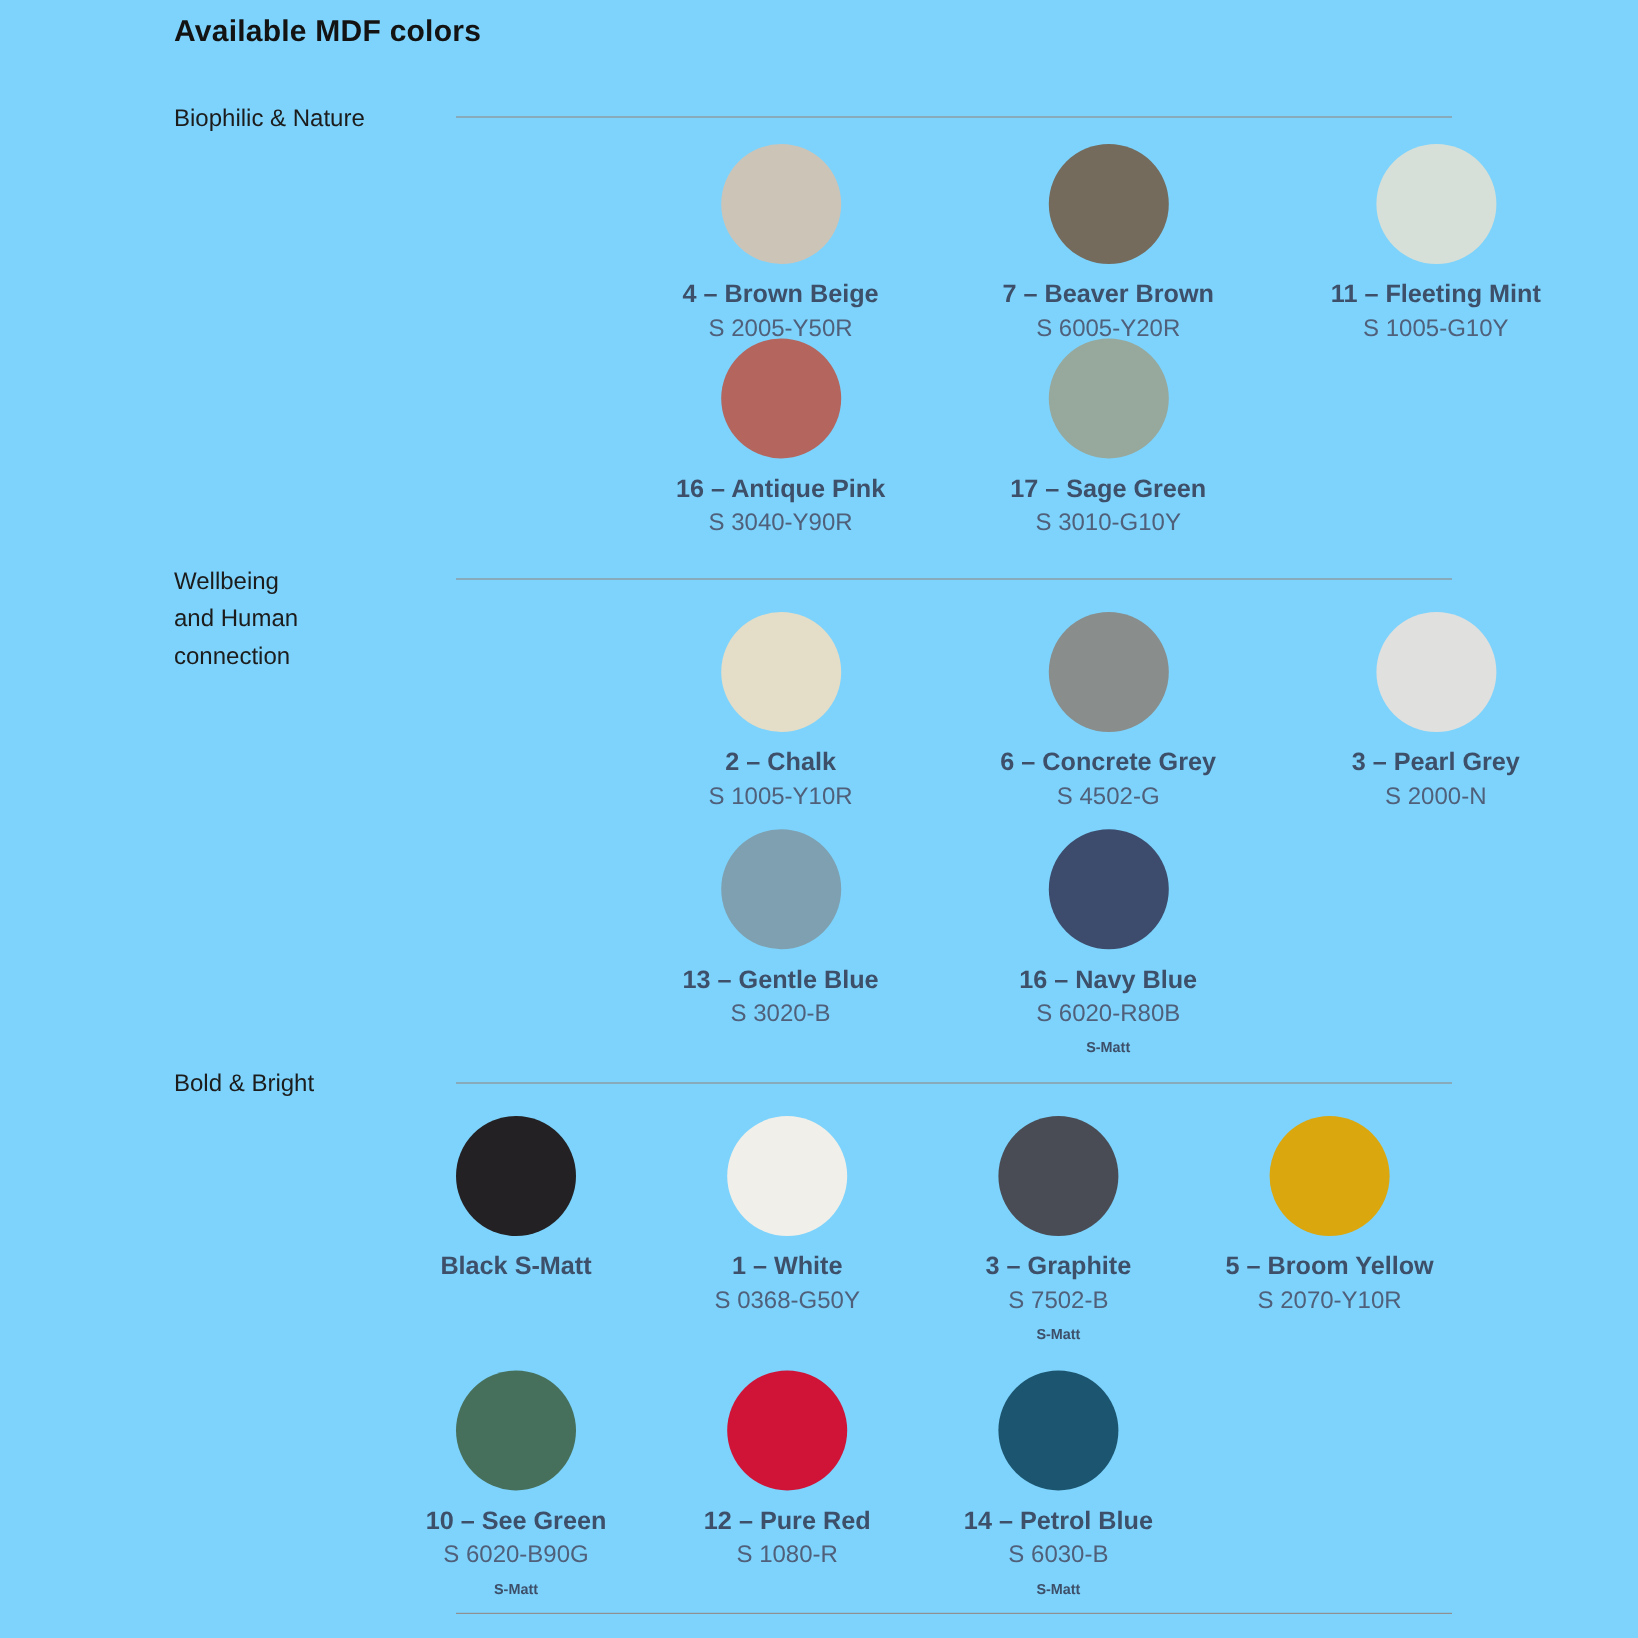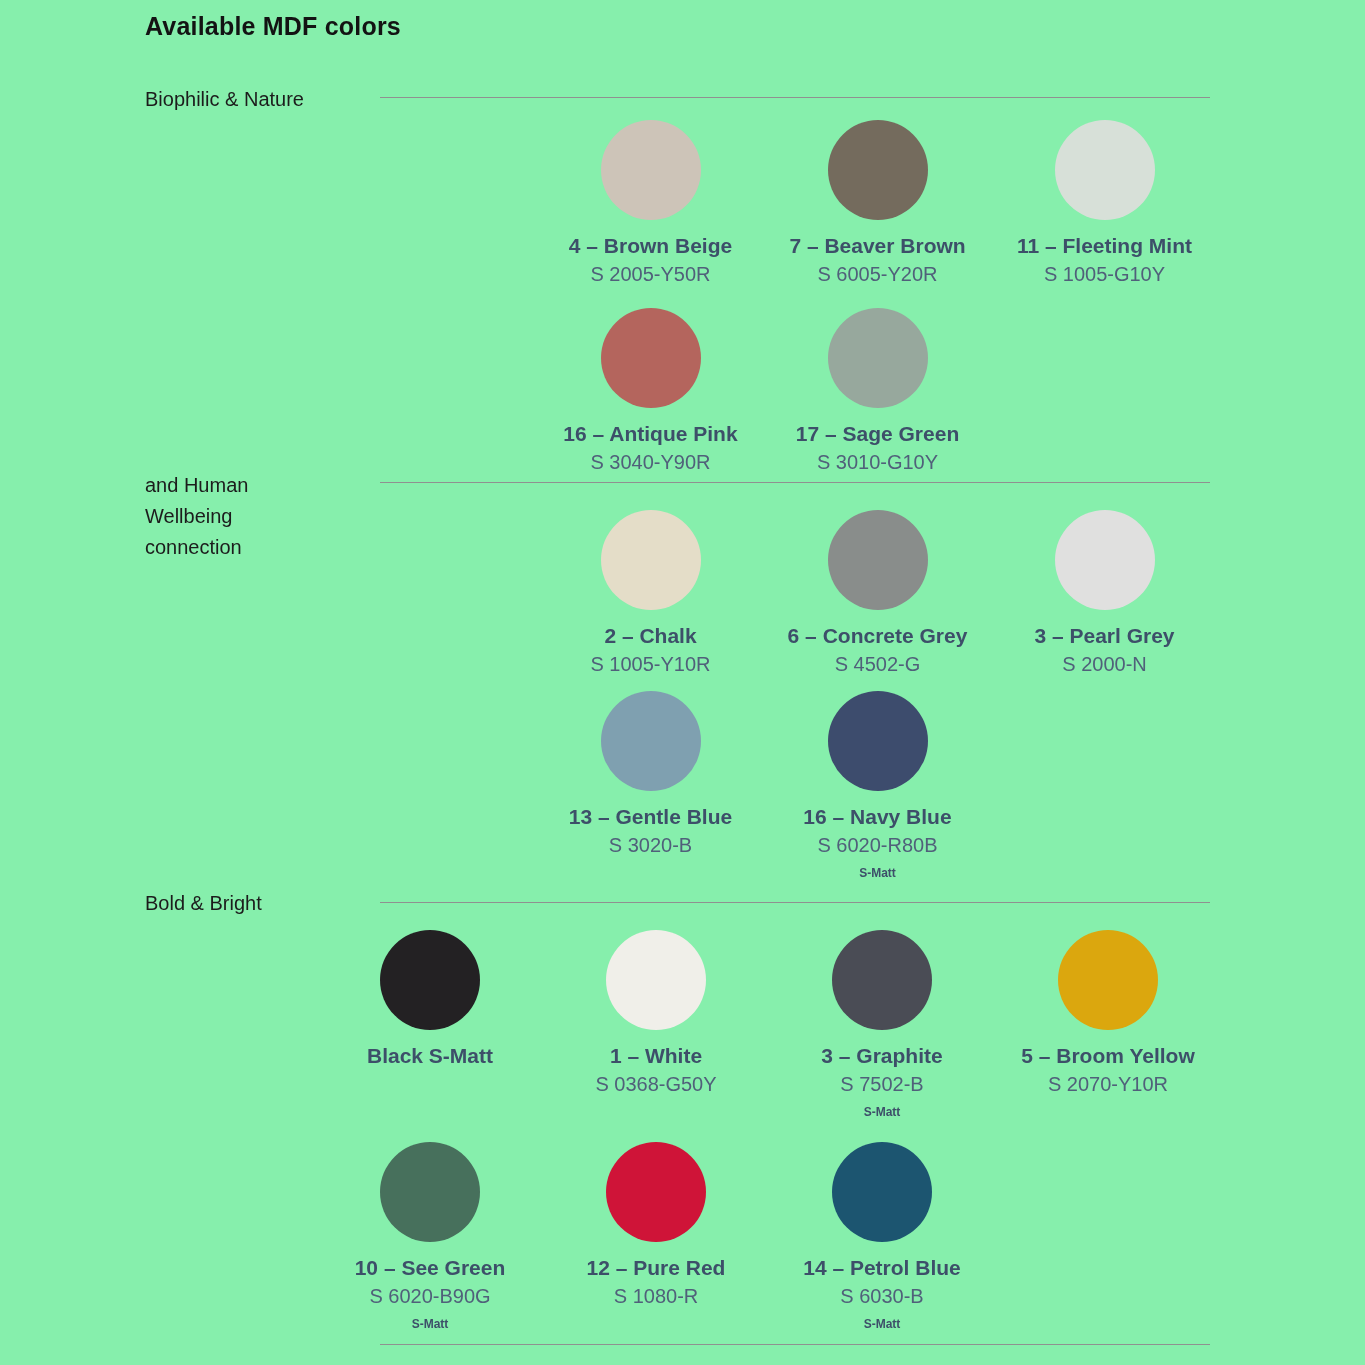--- a/index.html
+++ b/index.html
@@ -5,21 +5,21 @@
   html, body {
     margin: 0;
     padding: 0;
     background: #ffffff;
     font-family: "Liberation Sans", sans-serif;
   }
   .page {
     position: relative;
     width: 1365px;
     height: 1365px;
-    background: #86efac;
+    background: #7dd3fc;
     overflow: hidden;
   }
   .title {
     position: absolute;
     left: 145px;
     top: 12px;
     margin: 0;
     font-size: 25px;
     font-weight: 700;
     color: #131313;
@@ -39,21 +39,21 @@
     position: absolute;
     left: 380px;
     width: 830px;
     height: 1px;
     background: #909090;
   }
   .row {
     position: absolute;
     display: flex;
   }
-  .row.cols3 { left: 537px; }
+  .row.cols3 { left: 537px; gap: 46px; }
   .row.cols4 { left: 317px; }
   .cell {
     display: flex;
     flex-direction: column;
     align-items: center;
     text-align: center;
   }
   .cols3 .cell { width: 227px; }
   .cols4 .cell { width: 226px; }
   .dot {
@@ -110,38 +110,38 @@
       <div class="fin"></div>
     </div>
     <div class="cell">
       <div class="dot" style="background: rgb(215, 224, 216);"></div>
       <div class="nm">11 – Fleeting Mint</div>
       <div class="cd">S 1005-G10Y</div>
       <div class="fin"></div>
     </div>
   </div>
 
-  <div class="row cols3" style="top:308px">
+  <div class="row cols3" style="top:282px">
     <div class="cell">
       <div class="dot" style="background: rgb(180, 101, 93);"></div>
       <div class="nm">16 – Antique Pink</div>
       <div class="cd">S 3040-Y90R</div>
       <div class="fin"></div>
     </div>
     <div class="cell">
       <div class="dot" style="background: rgb(151, 168, 157);"></div>
       <div class="nm">17 – Sage Green</div>
       <div class="cd">S 3010-G10Y</div>
       <div class="fin"></div>
     </div>
   </div>
 
   <div class="sec-label" style="top:470px">
+    <span>Wellbeing</span>
     <span>and Human</span>
-    <span>Wellbeing</span>
     <span>connection</span>
   </div>
   <div class="rule" style="top:482px"></div>
 
   <div class="row cols3" style="top:510px">
     <div class="cell">
       <div class="dot" style="background: rgb(228, 221, 200);"></div>
       <div class="nm">2 – Chalk</div>
       <div class="cd">S 1005-Y10R</div>
       <div class="fin"></div>

